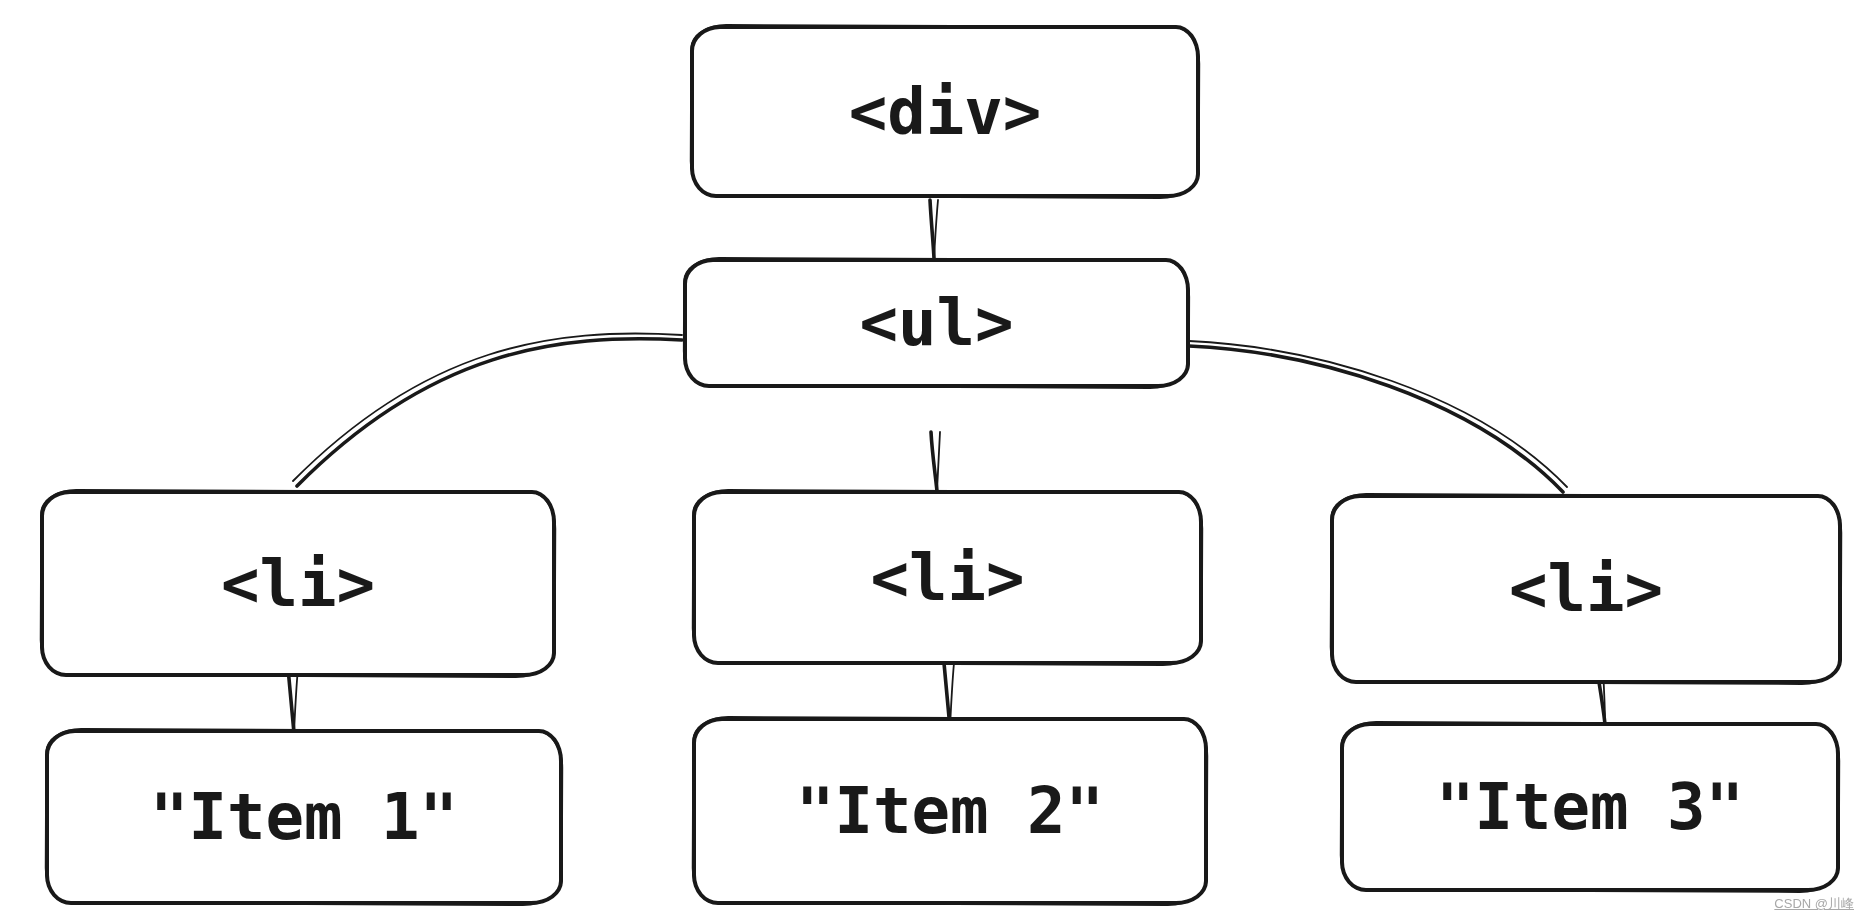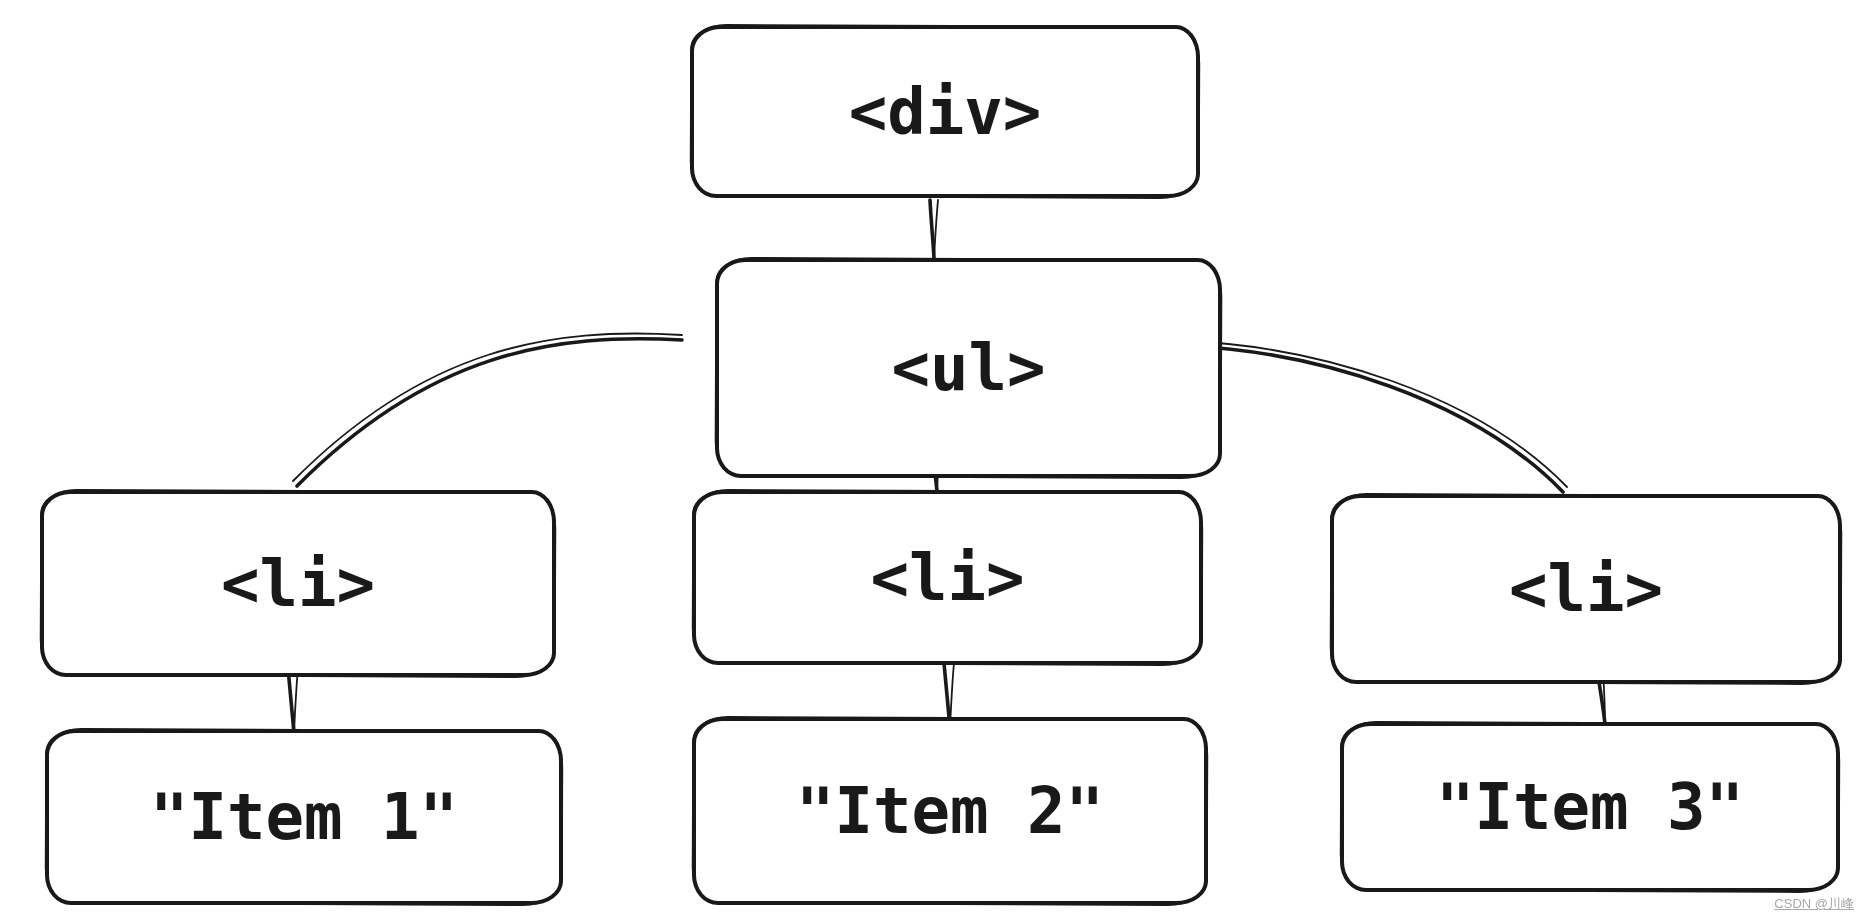--- a/index.html
+++ b/index.html
@@ -33,21 +33,21 @@
   }
   .node .lbl{
     font-weight:700;
     font-size:64px;
     line-height:1;
     color:var(--stroke,#191919);
     white-space:pre;
   }
   
   .n-div  {left:690px; top:25px;  width:510px; height:173px;}
-  .n-ul   {left:683px; top:258px; width:507px; height:220px;margin-left:32px;}
+  .n-ul   {left:683px; top:258px; width:507px; height:130px;}
   .n-li1  {left:40px;  top:490px; width:516px; height:187px;}
   .n-li2  {left:692px; top:490px; width:511px; height:175px;}
   .n-li3  {left:1330px;top:494px; width:512px; height:190px;}
   .n-item1{left:45px;  top:729px; width:518px; height:176px;}
   .n-item2{left:692px; top:717px; width:516px; height:188px;}
   .n-item3{left:1340px;top:722px; width:500px; height:170px;}
   .watermark{
     position:absolute;
     right:14px;bottom:5px;
     font-family:"Liberation Sans",sans-serif;

